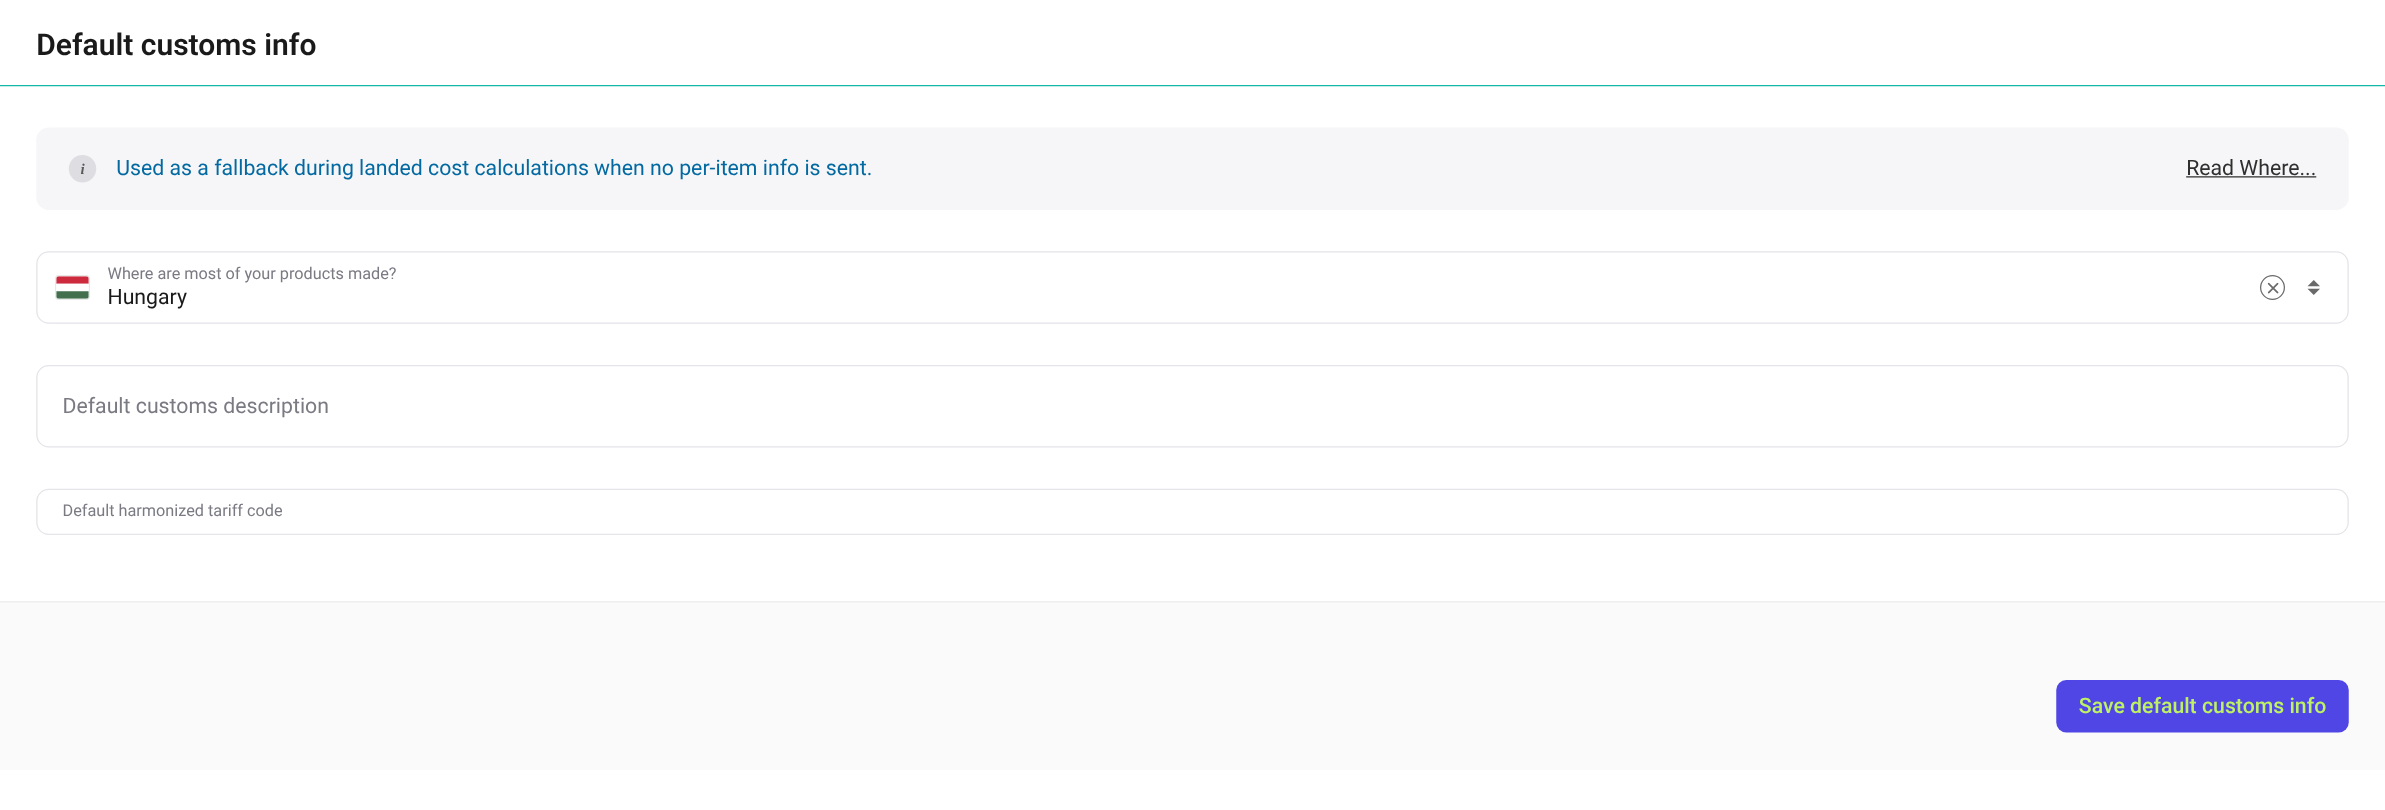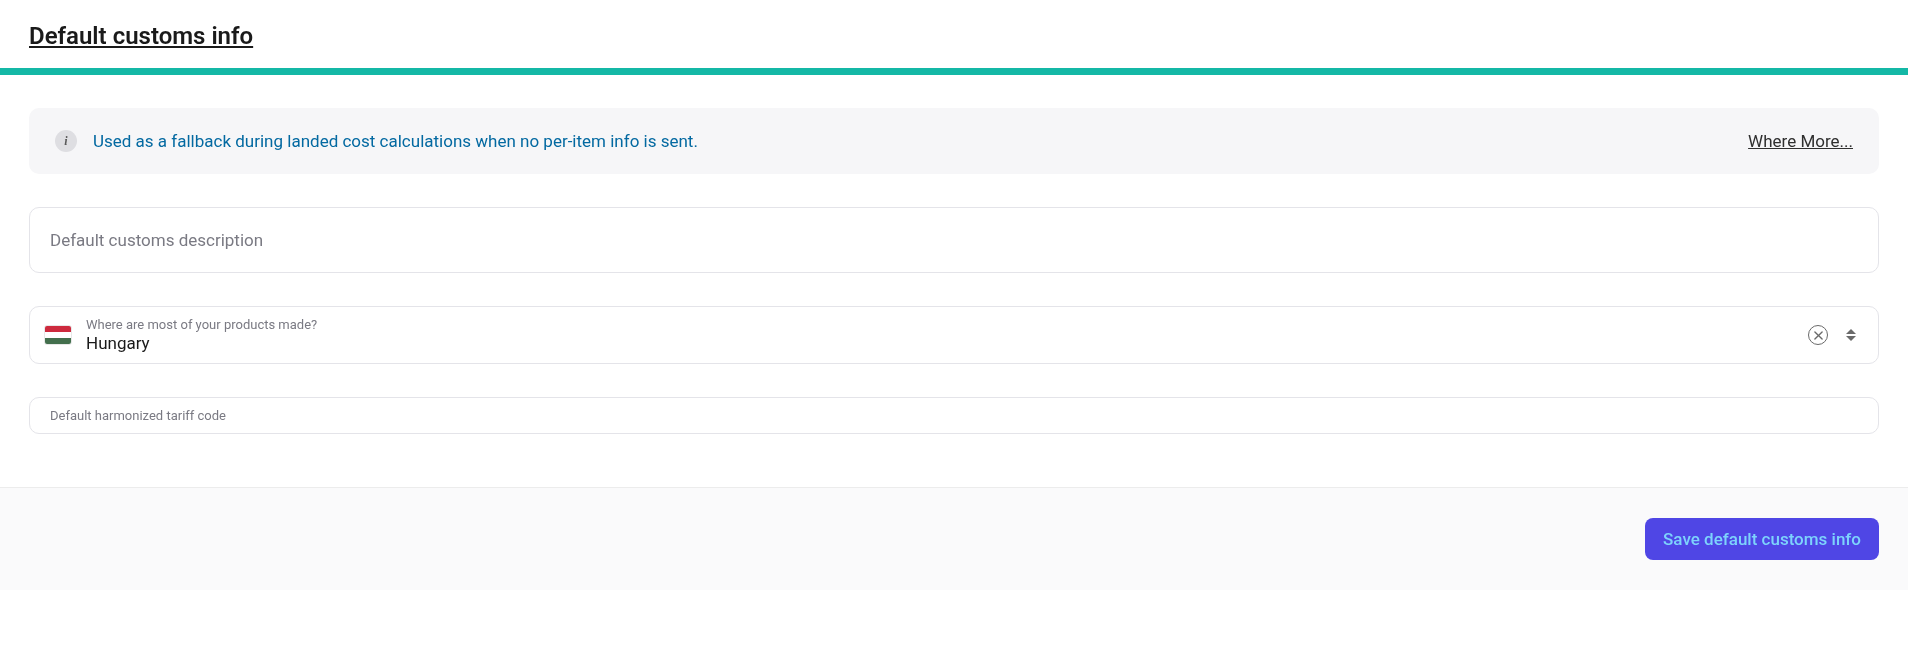--- a/index.html
+++ b/index.html
@@ -8,22 +8,21 @@
       padding: 0;
     }
     body {
       font-family: -apple-system, BlinkMacSystemFont, "Segoe UI", Roboto, Helvetica, Arial, sans-serif;
       background: #ffffff;
       color: #1a1a1a;
       width: 1908px;
     }
     .header {
       padding: 22px 29px 18px 29px;
-      border-bottom: 7px solid #14b8a6;
-      text-decoration: underline;
+      border-bottom: 1px solid #14b8a6;
     }
     .page-title {
       font-size: 24px;
       font-weight: 600;
       color: #1a1a1a;
     }
     .content {
       padding: 33px 29px 20px 29px;
     }
     .info-banner {
@@ -167,51 +166,48 @@
     }
     .footer {
       border-top: 1px solid #ececec;
       background: #fafafb;
       padding: 30px 29px;
       display: flex;
       justify-content: flex-end;
     }
     .save-btn {
       background: #4f46e5;
-      color: #7dd3fc;
+      color: #bef264;
       border: none;
       border-radius: 8px;
       padding: 11px 18px;
       font-size: 17px;
       font-weight: 500;
       cursor: pointer;
       font-family: inherit;
+      margin-top: 32px;
     }
   </style>
 </head>
 <body>
 
 <div class="header">
   <h1 class="page-title">Default customs info</h1>
 </div>
 
 <div class="content">
 
   <div class="info-banner">
     <div class="info-left">
       <div class="info-icon-circle">
         <span>i</span>
       </div>
       <div class="info-text">Used as a fallback during landed cost calculations when no per-item info is sent.</div>
     </div>
-    <a class="read-more">Where More...</a>
-  </div>
-
-  <div class="field-box desc-field">
-    <input type="text" class="desc-input" placeholder="Default customs description" style="">
+    <a class="read-more">Read Where...</a>
   </div>
 
   <div class="field-box country-field">
     <div class="flag-hu">
       <div class="flag-stripe red"></div>
       <div class="flag-stripe white"></div>
       <div class="flag-stripe green"></div>
     </div>
     <div class="field-text">
       <div class="field-label">Where are most of your products made?</div>
@@ -224,20 +220,24 @@
           <line x1="9" y1="1" x2="1" y2="9" stroke="#6a6a6a" stroke-width="1.5" stroke-linecap="round"></line>
         </svg>
       </div>
       <div class="chevrons">
         <div class="chev chev-up"></div>
         <div class="chev chev-down"></div>
       </div>
     </div>
   </div>
 
+  <div class="field-box desc-field">
+    <input type="text" class="desc-input" placeholder="Default customs description" style="">
+  </div>
+
   <div class="field-box tariff-field">
     <div class="field-label">Default harmonized tariff code</div>
   </div>
 
 </div>
 
 <div class="footer">
   <button class="save-btn">Save default customs info</button>
 </div>
 

